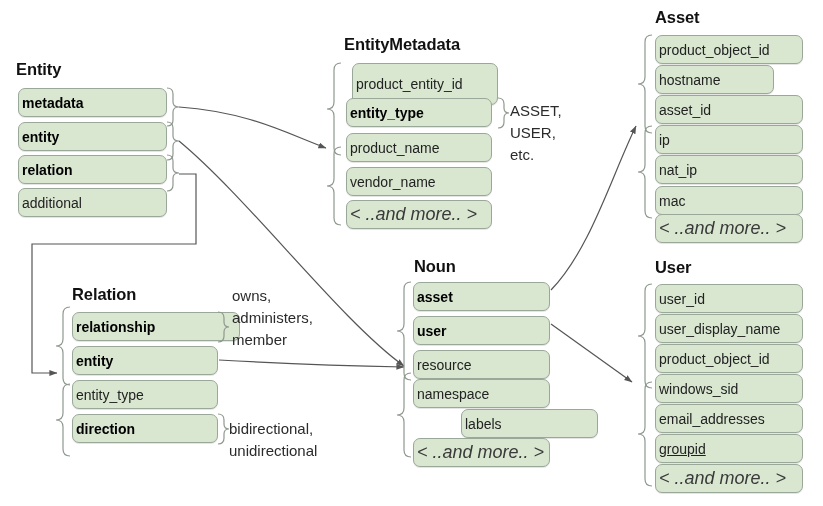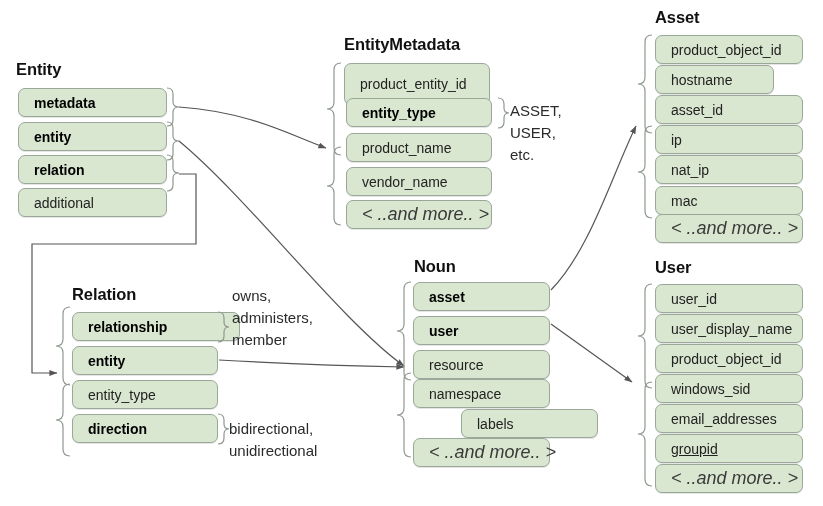--- a/index.html
+++ b/index.html
@@ -35,21 +35,21 @@
   .field {
     position: absolute;
     box-sizing: border-box;
     background: #d9e7d0;
     border: 1px solid #9aa89a;
     border-radius: 7px;
     font-size: 14px;
     color: #222222;
     display: flex;
     align-items: center;
-    padding-left: 15px;
+    padding-left: 3px;
     white-space: nowrap;
     box-shadow: 0 1px 0 rgba(0,0,0,0.10);
   }
   .field.bold {
     font-weight: bold;
     color: #000000;
   }
   .field.more {
     font-style: italic;
     color: #3a3a3a;
@@ -128,21 +128,21 @@
 
   <div class="group-title" style="left:16px; top:60px;">Entity</div>
 
   <div class="field bold" style="left:18px; top:88px; width:149px; height:29px;">metadata</div>
   <div class="field bold" style="left:18px; top:122px; width:149px; height:29px;">entity</div>
   <div class="field bold" style="left:18px; top:155px; width:149px; height:29px;">relation</div>
   <div class="field" style="left:18px; top:188px; width:149px; height:29px;">additional</div>
 
   <div class="group-title" style="left:344px; top:25px;margin-top:10px;">EntityMetadata</div>
 
-  <div class="field" style="left:344px; top:63px; width:146px; height:42px;">product_entity_id</div>
+  <div class="field" style="left:352px; top:63px; width:146px; height:42px;">product_entity_id</div>
   <div class="field bold" style="left:346px; top:98px; width:146px; height:29px;">entity_type</div>
   <div class="field" style="left:346px; top:133px; width:146px; height:29px;">product_name</div>
   <div class="field" style="left:346px; top:167px; width:146px; height:29px;">vendor_name</div>
   <div class="field more" style="left:346px; top:200px; width:146px; height:29px;">&lt; ..and more.. &gt;</div>
 
   <div class="annot" style="left:510px; top:100px;">ASSET,
 USER,
 etc.</div>
 
   <div class="group-title" style="left:72px; top:285px;">Relation</div>

